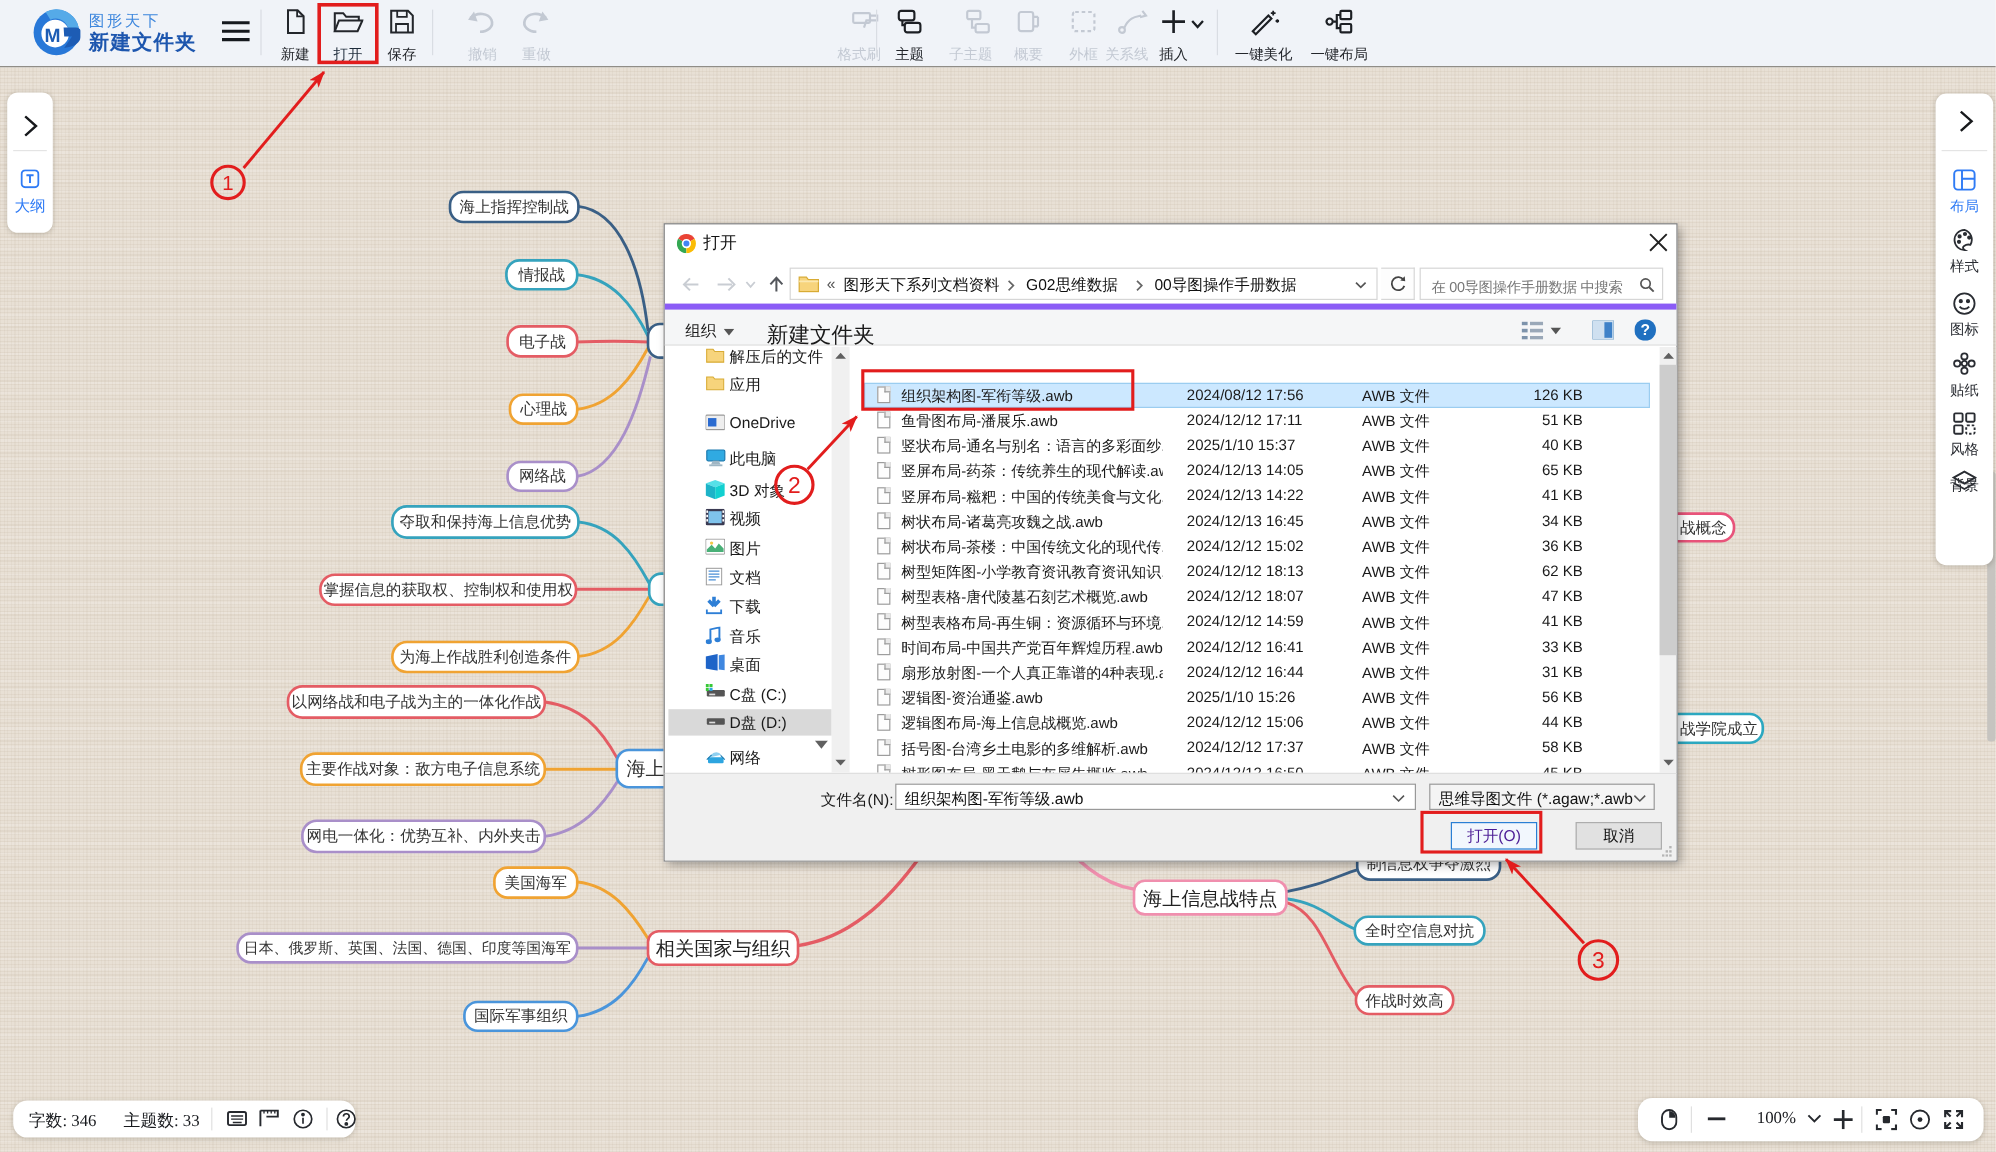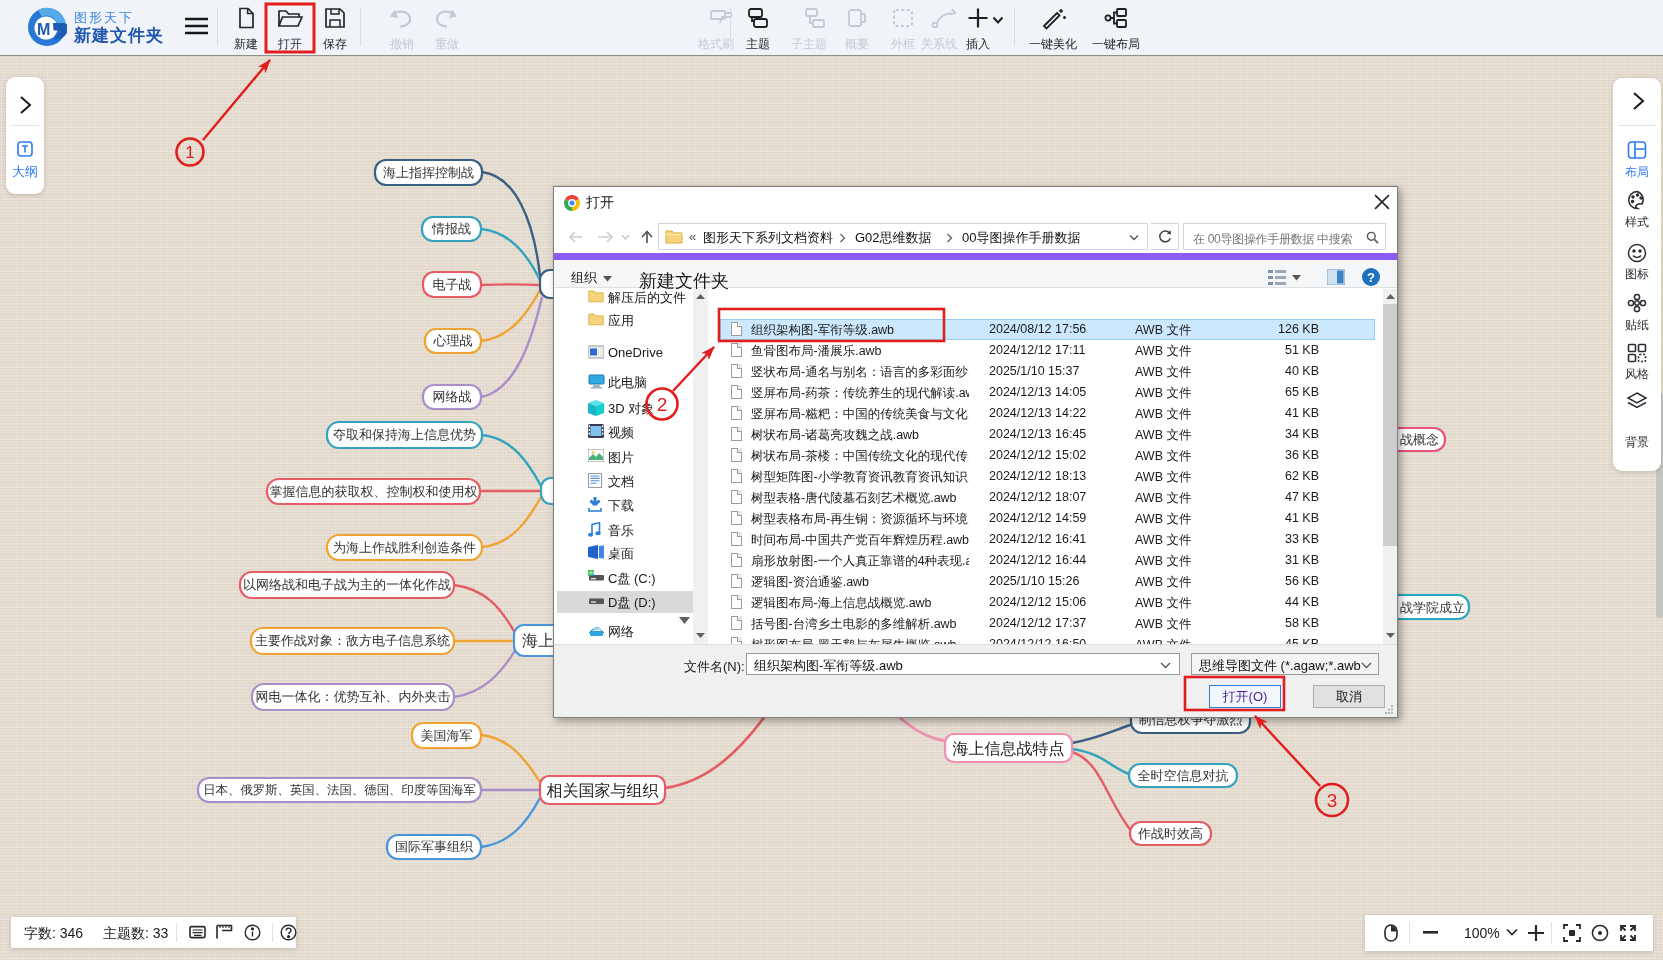--- a/index.html
+++ b/index.html
@@ -17,21 +17,21 @@
 #toolbar{position:absolute;left:0;top:0;width:1663px;height:56px;background:#f0f3f8;
   border-bottom:1px solid #908d87;z-index:6;}
 .tbtn{position:absolute;top:6px;width:52px;height:46px;text-align:center;color:#23262b;}
 .tbtn .lab{font-size:12px;display:block;margin-top:2px;}
 .tbtn.dis{color:#c3c9d3;text-align:right;}
 .tsep{position:absolute;top:8px;width:1px;height:38px;background:#d9dde3;}
 
 .panel{position:absolute;background:#fff;border-radius:9px;box-shadow:0 1px 4px rgba(80,70,50,.25);z-index:5;}
 .pitem{position:absolute;width:100%;text-align:center;color:#2a2d33;font-size:12px;}
 
-.pill{position:absolute;background:#fff;border-radius:1px;box-shadow:0 1px 4px rgba(80,70,50,.25);z-index:5;}
+.pill{position:absolute;background:#fff;border-radius:12px;box-shadow:0 1px 4px rgba(80,70,50,.25);z-index:5;font-family:Liberation Serif, serif;}
 
 #dlg{position:absolute;left:553px;top:186px;width:845px;height:532px;background:#fff;
   border:1px solid #7e7e7e;box-shadow:3px 3px 8px rgba(0,0,0,.35);z-index:10;font-size:13px;color:#1a1a1a;}
 #dlg .abs{position:absolute;}
 #flist{position:absolute;left:0;top:102px;width:843px;height:355px;overflow:hidden;font-size:12.5px;}
 #flist .row{position:absolute;left:166px;width:655px;height:21px;white-space:nowrap;}
 #flist .nm{position:absolute;left:31px;top:3px;width:218px;overflow:hidden;}
 #flist .dt{position:absolute;left:269px;top:3px;}
 #flist .ty{position:absolute;left:415px;top:3px;}
 #flist .sz{position:absolute;left:521px;top:3px;width:78px;text-align:right;}
@@ -290,21 +290,21 @@
           <rect x="1.5" y="1.5" width="7" height="7" rx="1"></rect>
           <rect x="11.5" y="1.5" width="7" height="7" rx="1"></rect>
           <rect x="1.5" y="11.5" width="7" height="7" rx="1"></rect>
           <rect x="11.5" y="11.5" width="7" height="7" rx="1" stroke-dasharray="2 1.6"></rect>
         </svg>
       <div class="pitem" style="top:288px;">风格</div>
       <svg style="position:absolute;left:13px;top:313px" width="22" height="20" viewBox="0 0 22 20" fill="none" stroke="#2a2d33" stroke-width="1.5">
           <path d="M11 2 L20 7 L11 12 L2 7 Z"></path>
           <path d="M2 11.5 L11 16.5 L20 11.5"></path>
         </svg>
-      <div class="pitem" style="top:356px;">背景</div>
+      <div class="pitem" style="top:318px;">背景</div>
     </div>
 
     <div style="position:absolute;left:1656px;top:393px;width:7px;height:225px;background:#c6c4c0;border-radius:3px;z-index:4;"></div>
 
     <div class="pill" style="left:11px;top:917px;width:285px;height:31px;color:#17191d;font-size:14px;">
       <span style="position:absolute;left:13px;top:8px;">字数: 346</span>
       <span style="position:absolute;left:92px;top:8px;">主题数: 33</span>
       <div style="position:absolute;left:165px;top:6px;width:1px;height:19px;background:#e0e0e0"></div>
       <svg style="position:absolute;left:178px;top:8px" width="17" height="14" viewBox="0 0 17 14" fill="none" stroke="#26292e" stroke-width="1.6">
           <rect x="1" y="1.6" width="15" height="11" rx="1.5"></rect>
@@ -403,21 +403,21 @@
         </svg>
     </div>
     <div class="abs" style="left:629px;top:36px;width:203px;height:27px;border:1px solid #d6d6d6;background:#fff;">
       <span style="position:absolute;left:9px;top:7px;font-size:12px;color:#777;letter-spacing:-0.3px;">在 00导图操作手册数据 中搜索</span>
       <svg style="position:absolute;right:6px;top:7px" width="13" height="13" viewBox="0 0 14 14" fill="none">
           <circle cx="5.7" cy="5.7" r="4.2" stroke="#555" stroke-width="1.5"></circle>
           <path d="M9 9 L13 13" stroke="#555" stroke-width="1.7"></path>
         </svg>
     </div>
 
-    <div class="abs" style="left:0;top:66px;width:843px;height:35px;background:#f5f6f7;border-top:7px solid #8b5cf6;border-bottom:1px solid #e0e0e0;">
+    <div class="abs" style="left:0;top:66px;width:843px;height:35px;background:#f5f6f7;border-top:5px solid #8b5cf6;border-bottom:1px solid #e0e0e0;">
       <span style="position:absolute;left:17px;top:9px;font-size:13px;color:#1a1a1a;">组织</span>
       <svg style="position:absolute;left:49px;top:16px" width="9" height="6" viewBox="0 0 9 6">
           <path d="M0 0 l4.5 5.5 L9 0 z" fill="#555"></path>
         </svg>
       <span style="position:absolute;left:85px;top:9px;font-size:18px;color:#1a1a1a;">新建文件夹</span>
       <svg style="position:absolute;left:714px;top:10px" width="18" height="15" viewBox="0 0 18 15">
           <g fill="#7d93ab">
             <rect x="0" y="0" width="5" height="3"></rect>
             <rect x="0" y="6" width="5" height="3"></rect>
             <rect x="0" y="12" width="5" height="3"></rect>

